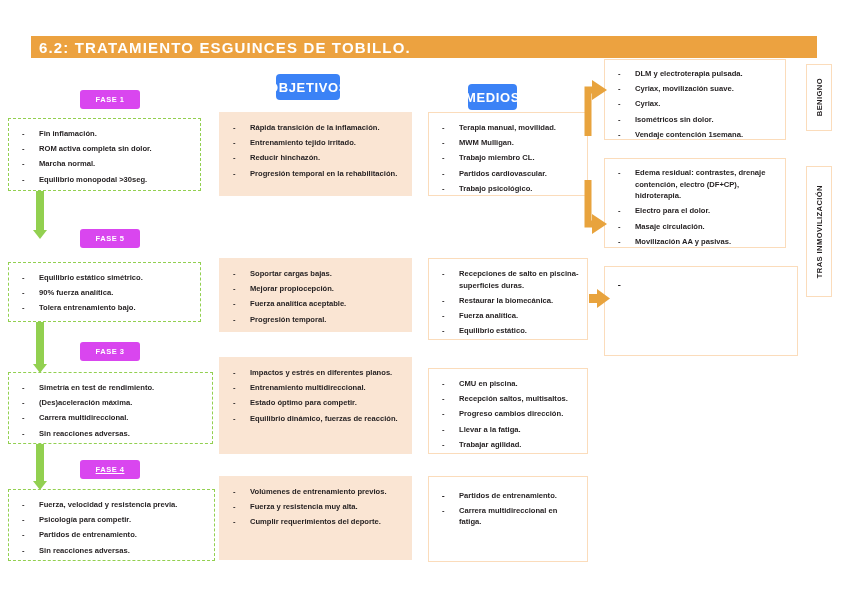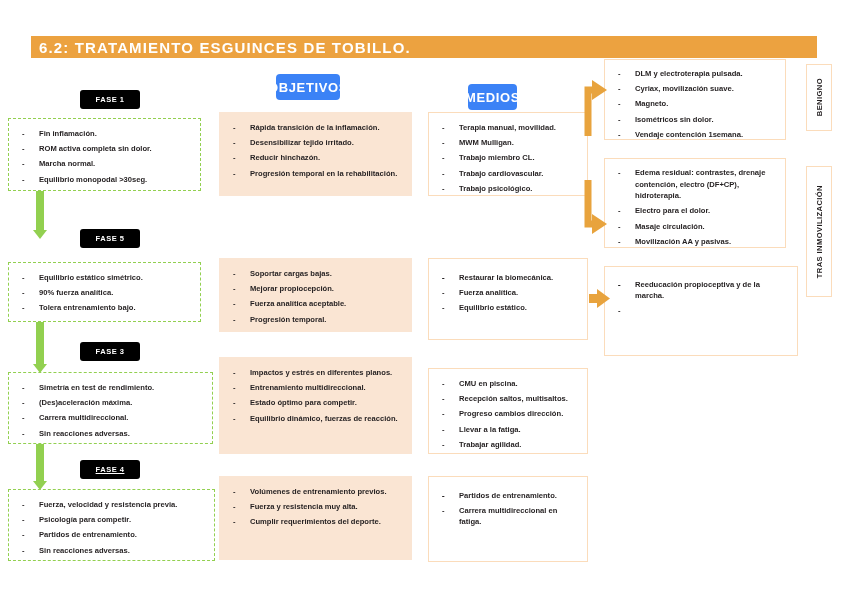--- a/index.html
+++ b/index.html
@@ -29,21 +29,21 @@
     position:absolute;
     background:#3b82f6;
     border-radius:4px;
     display:flex;align-items:center;justify-content:center;
     color:#ffffff;font-size:13px;font-weight:bold;letter-spacing:.6px;text-align:center;
   }
 
   
   .phase-pill{
     position:absolute;width:60px;height:19px;
-    background:#000000;border-radius:3px;
+    background:#d946ef;border-radius:3px;
     display:flex;align-items:center;justify-content:center;
     color:#ffffff;font-size:7.5px;font-weight:bold;letter-spacing:.5px;
   }
 
   
   .box{position:absolute;box-sizing:border-box;}
 
   .box-dashed{
     border:1.4px dashed #92d050;
     background:#ffffff;
@@ -186,21 +186,21 @@
   </div>
   <div class="garrow" style="left:33px;top:444px;height:46px;">
     <div class="stem" style="height:37px;"></div>
     <div class="head" style="top:37px;"></div>
   </div>
 
   <div class="box box-peach" style="left:219px;top:112px;width:193px;height:84px;">
     <div class="inner">
       <ul class="items">
         <li><span class="dash">-</span><span>Rápida transición de la inflamación.</span></li>
-        <li><span class="dash">-</span><span>Desensibilizar tejido irritado.</span></li>
+        <li><span class="dash">-</span><span>Entrenamiento tejido irritado.</span></li>
         <li><span class="dash">-</span><span>Reducir hinchazón.</span></li>
         <li><span class="dash">-</span><span>Progresión temporal en la rehabilitación.</span></li>
       </ul>
     </div>
   </div>
 
   <div class="box box-peach" style="left:219px;top:258px;width:193px;height:74px;">
     <div class="inner">
       <ul class="items">
         <li><span class="dash">-</span><span>Soportar cargas bajas.</span></li>
@@ -231,30 +231,30 @@
       </ul>
     </div>
   </div>
 
   <div class="box box-outline" style="left:428px;top:112px;width:160px;height:84px;">
     <div class="inner" style="padding:9px 6px 8px 0;">
       <ul class="items">
         <li><span class="dash">-</span><span>Terapia manual, movilidad.</span></li>
         <li><span class="dash">-</span><span>MWM Mulligan.</span></li>
         <li><span class="dash">-</span><span>Trabajo miembro CL.</span></li>
-        <li><span class="dash">-</span><span>Trabajo cardiovascular.</span></li>
+        <li><span class="dash">-</span><span>Partidos cardiovascular.</span></li>
         <li><span class="dash">-</span><span>Trabajo psicológico.</span></li>
       </ul>
     </div>
   </div>
 
   <div class="box box-outline" style="left:428px;top:258px;width:160px;height:82px;">
     <div class="inner" style="padding:9px 6px 8px 0;">
       <ul class="items">
-        <li><span class="dash">-</span></li>
+        <li><span class="dash">-</span><span>Recepciones de salto en piscina-superficies duras.</span></li>
         <li><span class="dash">-</span><span>Restaurar la biomecánica.</span></li>
         <li><span class="dash">-</span><span>Fuerza analítica.</span></li>
         <li><span class="dash">-</span><span>Equilibrio estático.</span></li>
       </ul>
     </div>
   </div>
 
   <div class="box box-outline" style="left:428px;top:368px;width:160px;height:86px;">
     <div class="inner" style="padding:9px 6px 8px 0;">
       <ul class="items">
@@ -275,21 +275,21 @@
         <li><span class="dash">-</span><span>Carrera multidireccional en fatiga.</span></li>
       </ul>
     </div>
   </div>
 
   <div class="box box-outline" style="left:604px;top:59px;width:182px;height:81px;">
     <div class="inner" style="padding:8px 6px 7px 0;">
       <ul class="items">
         <li><span class="dash">-</span><span>DLM y electroterapia pulsada.</span></li>
         <li><span class="dash">-</span><span>Cyriax, movilización suave.</span></li>
-        <li><span class="dash">-</span><span>Magneto.</span></li>
+        <li><span class="dash">-</span><span>Cyriax.</span></li>
         <li><span class="dash">-</span><span>Isométricos sin dolor.</span></li>
         <li><span class="dash">-</span><span>Vendaje contención 1semana.</span></li>
       </ul>
     </div>
   </div>
 
   <div class="box box-outline" style="left:604px;top:158px;width:182px;height:90px;">
     <div class="inner" style="padding:8px 6px 7px 0;">
       <ul class="items">
         <li><span class="dash">-</span><span>Edema residual: contrastes, drenaje contención, electro (DF+CP), hidroterapia.</span></li>
@@ -297,21 +297,21 @@
         <li><span class="dash">-</span><span>Masaje circulación.</span></li>
         <li><span class="dash">-</span><span>Movilización AA y pasivas.</span></li>
       </ul>
     </div>
   </div>
 
   <div class="box box-outline" style="left:604px;top:266px;width:194px;height:90px;">
     <div class="inner" style="padding:8px 6px 7px 0;">
       <ul class="items">
         <li><span class="dash">-</span></li>
-        <li><span class="dash">-</span><span>Reeducación propioceptiva y de la marcha.</span></li>
+        <li><span class="dash">-</span></li>
         <li><span class="dash">-</span></li>
       </ul>
     </div>
   </div>
 
   <div class="vlabel" style="left:806px;top:64px;width:26px;height:67px;">
     <span>BENIGNO</span>
   </div>
   <div class="vlabel" style="left:806px;top:166px;width:26px;height:131px;">
     <span>TRAS INMOVILIZACIÓN</span>

